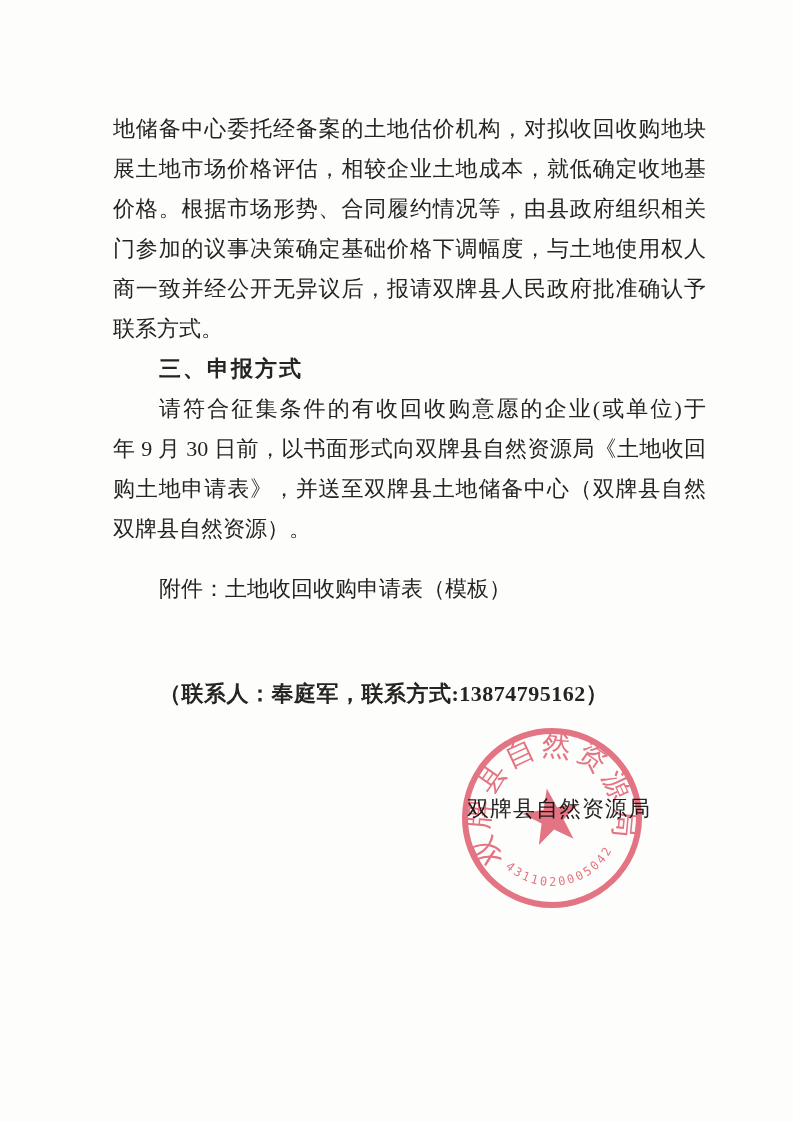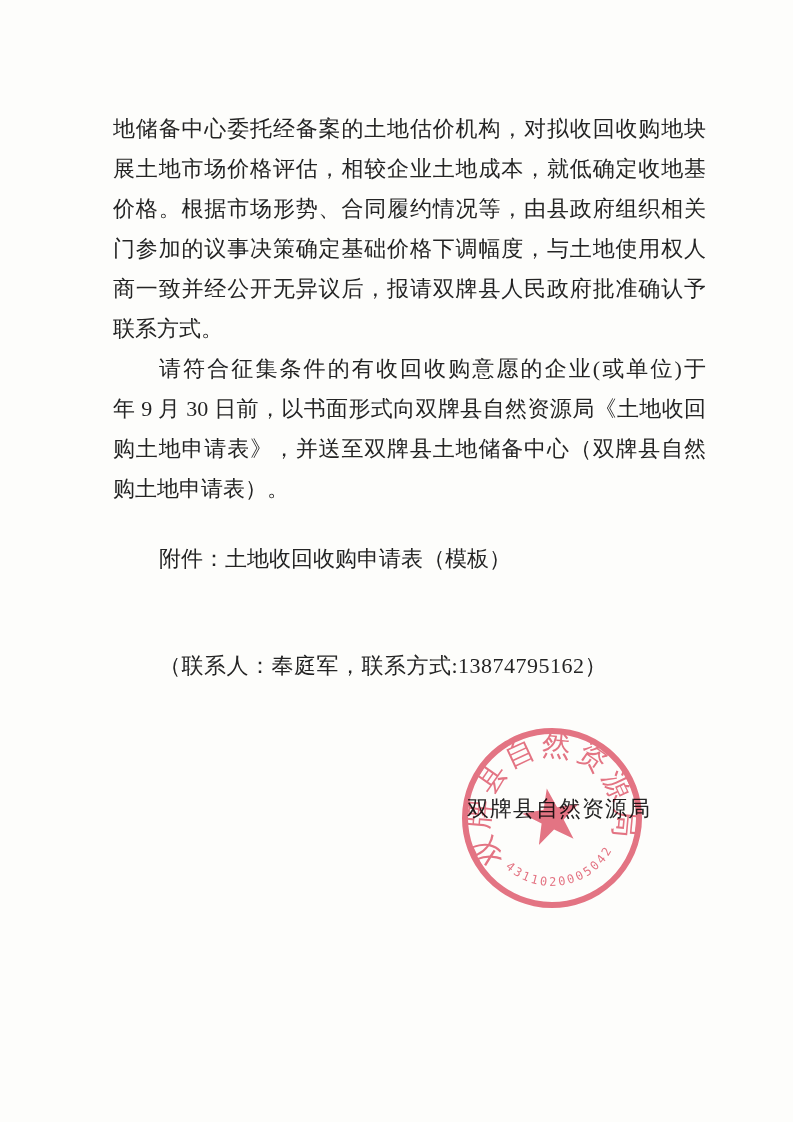--- a/index.html
+++ b/index.html
@@ -27,22 +27,22 @@
     text-align:justify;
     text-align-last:justify;
     text-justify:inter-character;
   }
   .indent{padding-left:46px;}
   .heading{
     font-family:"Liberation Sans","DejaVu Sans",sans-serif;
     font-weight:700;
     letter-spacing:2px;
   }
-  .attachment{margin-top:32px;font-family:Liberation Mono, monospace;}
-  .contact{margin-top:65px;letter-spacing:.5px;}
+  .attachment{margin-top:20px;}
+  .contact{margin-top:65px;letter-spacing:.5px;font-weight:bold;}
   .signature{
     position:absolute;
     top:788px;right:142px;
     text-align:right;
     font-size:22px;
     line-height:41px;
     letter-spacing:1px;
   }
   .seal{
     position:absolute;
@@ -70,25 +70,26 @@
 <div class="page">
 
   <div class="textblock">
     <div class="line just">地储备中心委托经备案的土地估价机构，对拟收回收购地块开</div>
     <div class="line just">展土地市场价格评估，相较企业土地成本，就低确定收地基础</div>
     <div class="line just">价格。根据市场形势、合同履约情况等，由县政府组织相关部</div>
     <div class="line just">门参加的议事决策确定基础价格下调幅度，与土地使用权人协</div>
     <div class="line just">商一致并经公开无异议后，报请双牌县人民政府批准确认予以</div>
     <div class="line">联系方式。</div>
 
+    <div class="line heading indent">三、申报方式</div>
 
     <div class="line just indent">请符合征集条件的有收回收购意愿的企业(或单位)于 2025</div>
     <div class="line just">年 9 月 30 日前，以书面形式向双牌县自然资源局《土地收回收</div>
     <div class="line just">购土地申请表》，并送至双牌县土地储备中心（双牌县自然资源</div>
-    <div class="line">购土地申请表）。</div>
+    <div class="line">双牌县自然资源）。</div>
 
     <div class="line indent attachment">附件：土地收回收购申请表（模板）</div>
 
     <div class="line indent contact">（联系人：奉庭军，联系方式:13874795162）</div>
   </div>
 
   <div class="signature">
     <div>双牌县自然资源局</div>
   </div>
 

